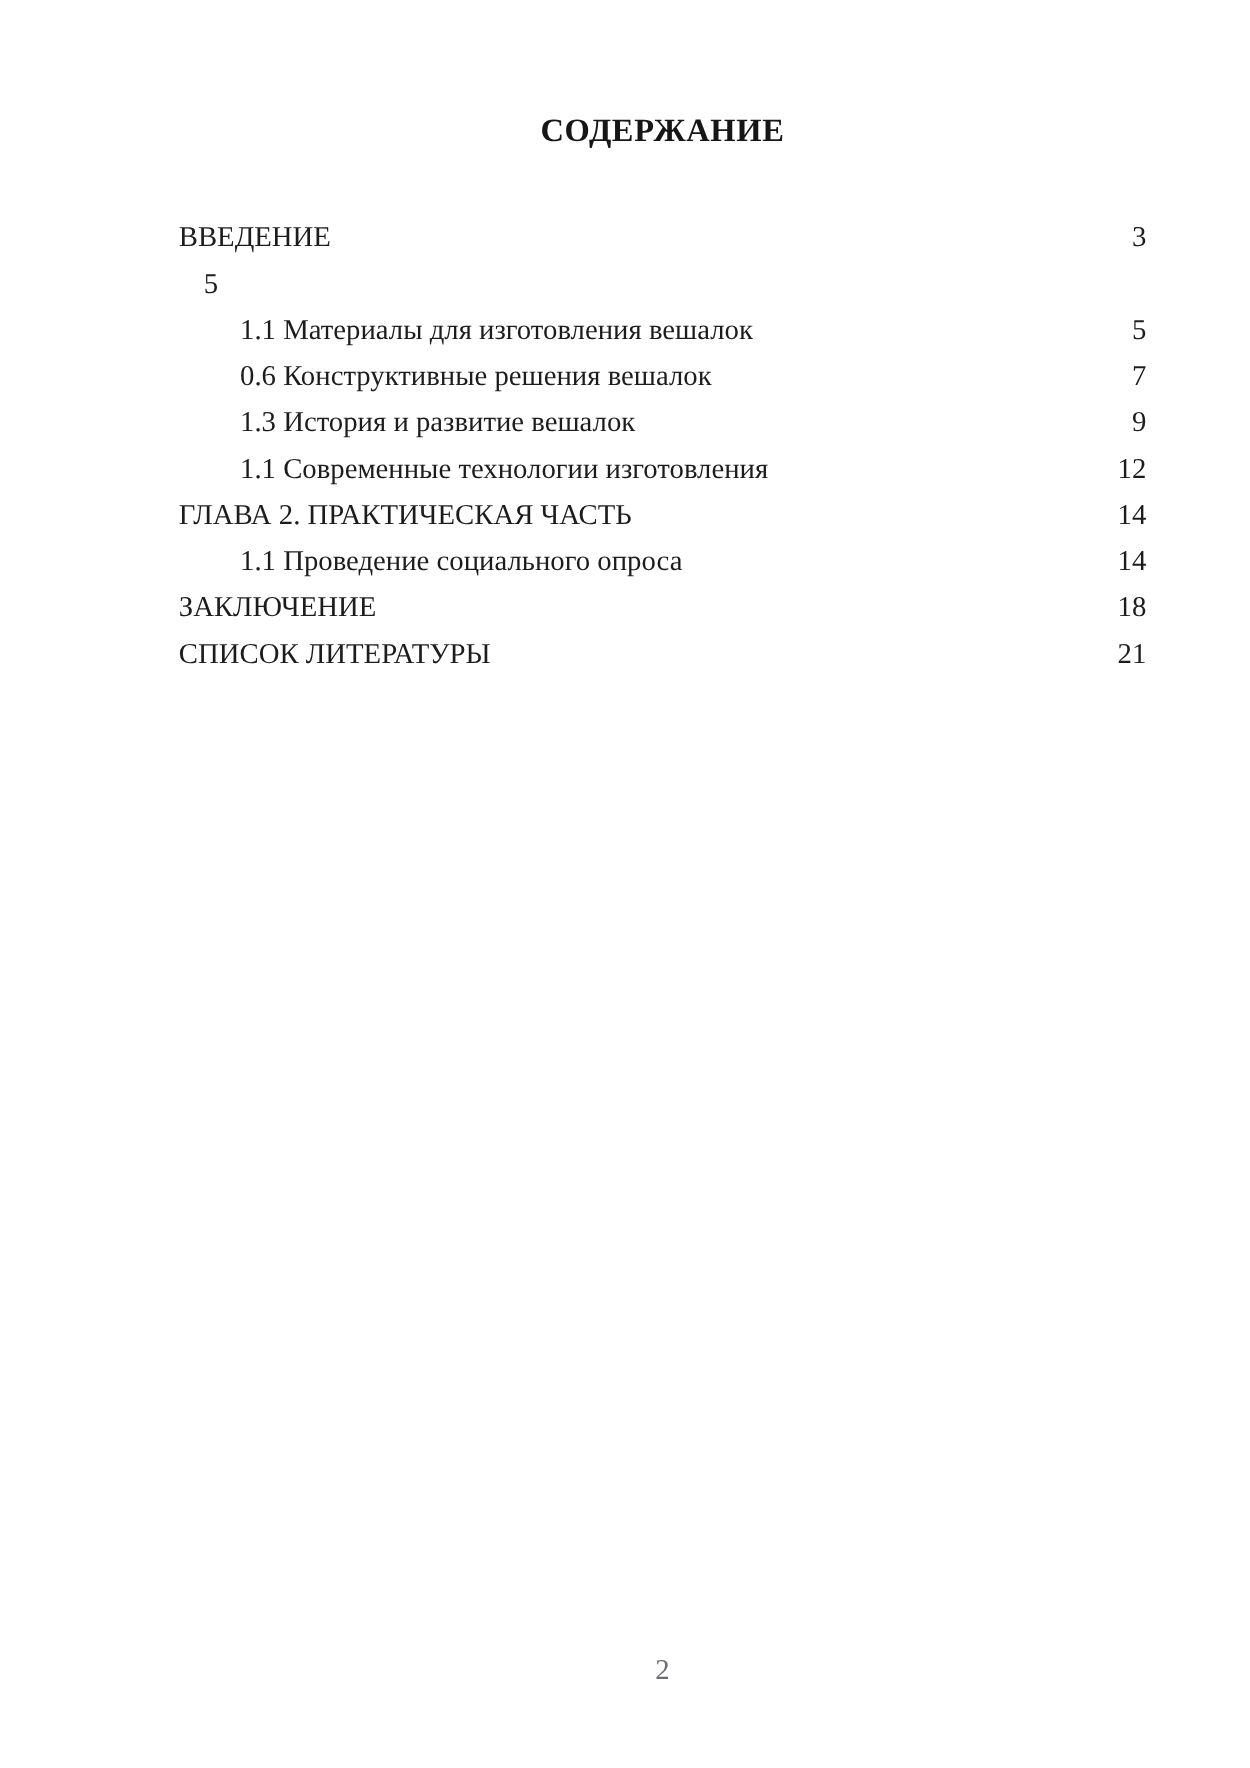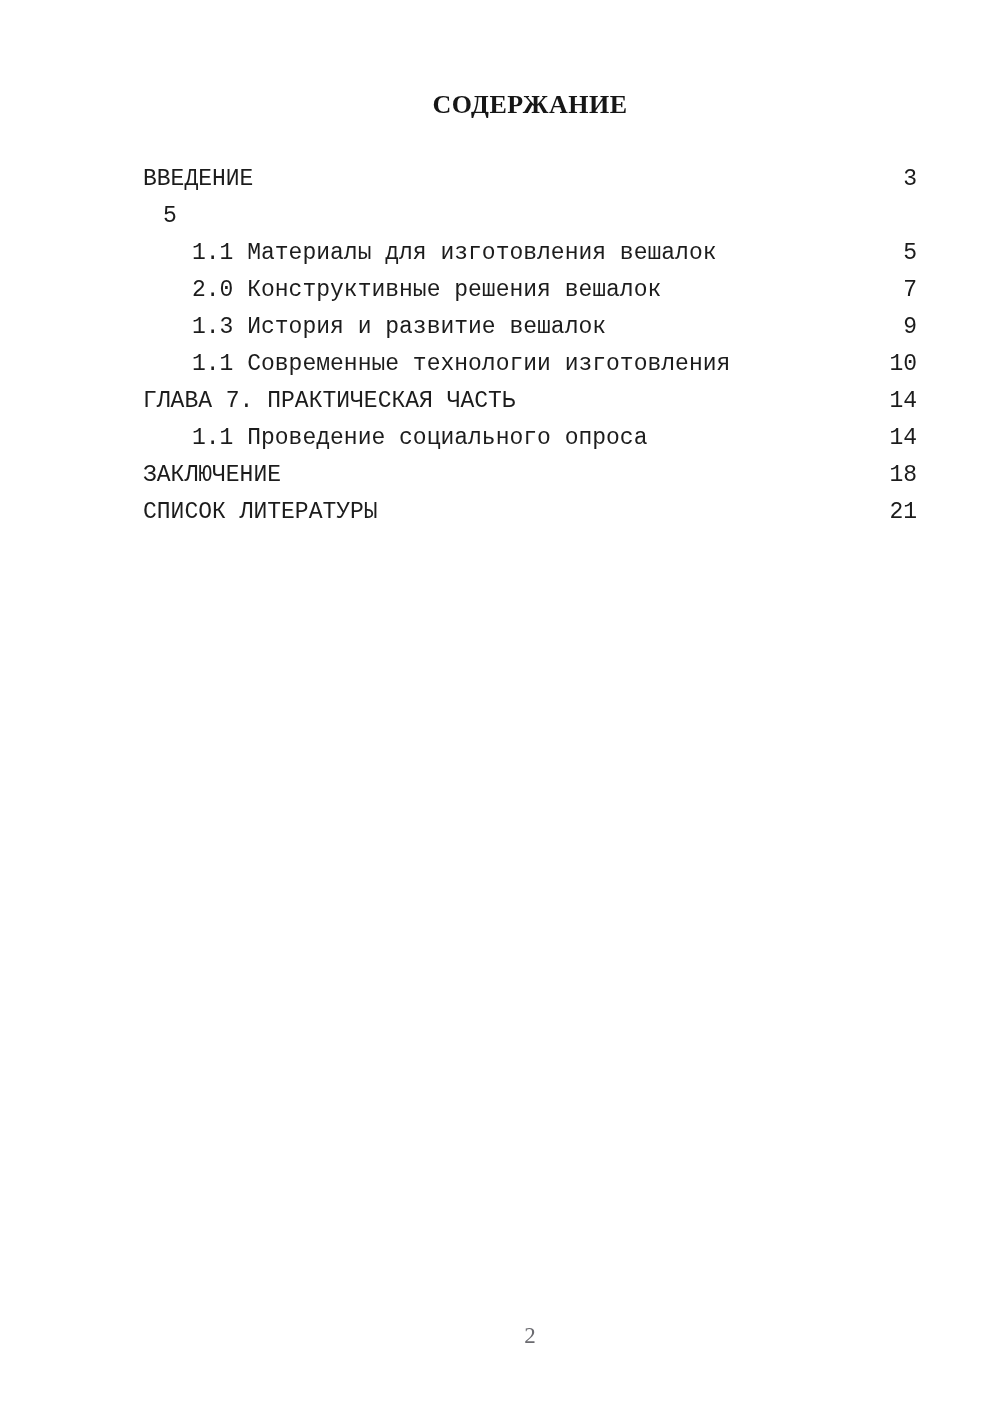--- a/index.html
+++ b/index.html
@@ -38,26 +38,25 @@
     font-family: Liberation Serif, serif;
   }
 
   .toc {
     top: 166px;
   }
 
   .toc-row {
     display: flex;
     justify-content: space-between;
-    align-items: flex-start;
+    align-items: flex-end;
     height: 37px;
     font-size: 23px;
     color: #1c1c1c;
     white-space: nowrap;
-    font-family: Liberation Mono, monospace;
   }
 
   .toc-row .entry-title {
     flex: 1 1 auto;
     overflow: hidden;
   }
 
   .toc-row.indent .entry-title {
     padding-left: 49px;
   }
@@ -94,36 +93,36 @@
     <div class="toc-row">
       <span class="entry-page">5</span>
     </div>
 
     <div class="toc-row indent">
       <span class="entry-title">1.1 Материалы для изготовления вешалок</span>
       <span class="entry-page">5</span>
     </div>
 
     <div class="toc-row indent">
-      <span class="entry-title">2.0 Конструктивные решения вешалок</span>
+      <span class="entry-title">0.6 Конструктивные решения вешалок</span>
       <span class="entry-page">7</span>
     </div>
 
     <div class="toc-row indent">
       <span class="entry-title">1.3 История и развитие вешалок</span>
       <span class="entry-page">9</span>
     </div>
 
     <div class="toc-row indent">
       <span class="entry-title">1.1 Современные технологии изготовления</span>
-      <span class="entry-page">10</span>
+      <span class="entry-page">12</span>
     </div>
 
     <div class="toc-row">
-      <span class="entry-title">ГЛАВА 7. ПРАКТИЧЕСКАЯ ЧАСТЬ</span>
+      <span class="entry-title">ГЛАВА 2. ПРАКТИЧЕСКАЯ ЧАСТЬ</span>
       <span class="entry-page">14</span>
     </div>
 
     <div class="toc-row indent">
       <span class="entry-title">1.1 Проведение социального опроса</span>
       <span class="entry-page">14</span>
     </div>
 
 
     <div class="toc-row">

